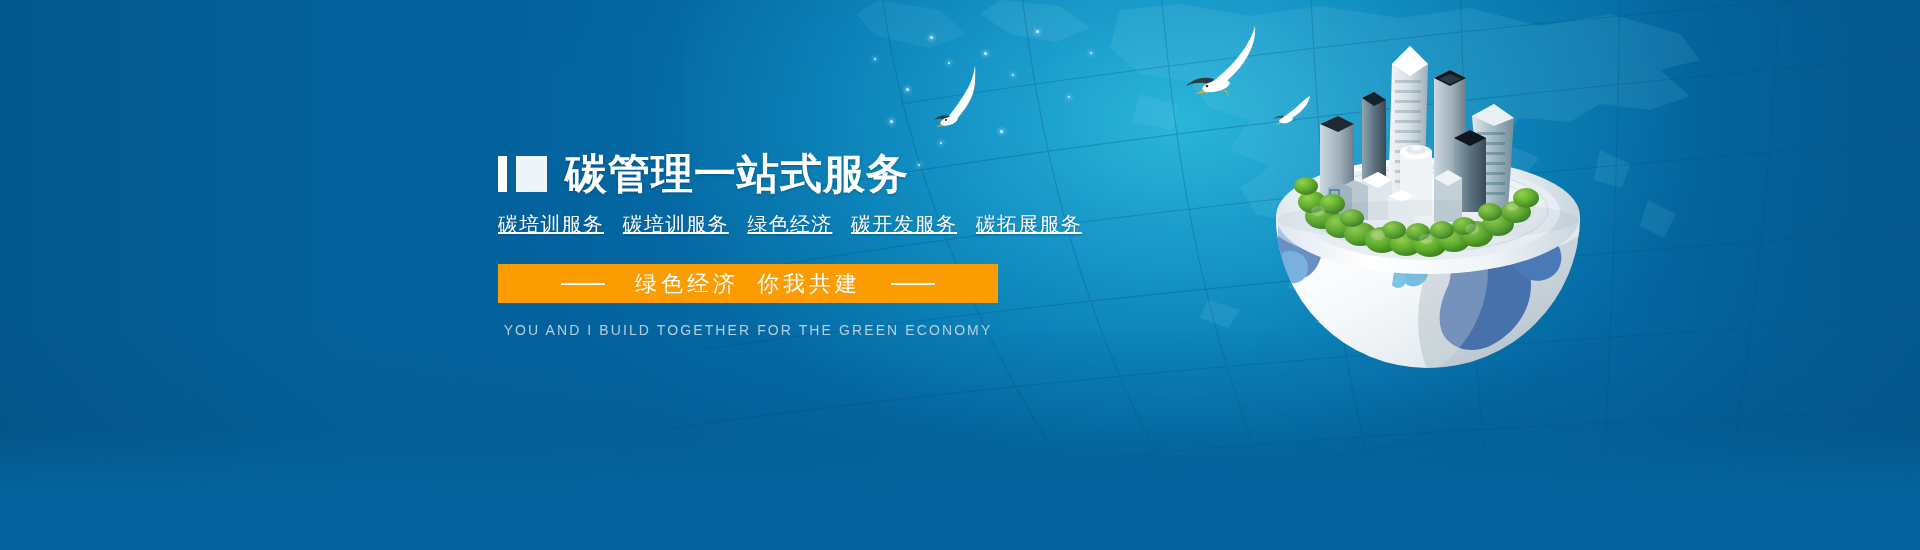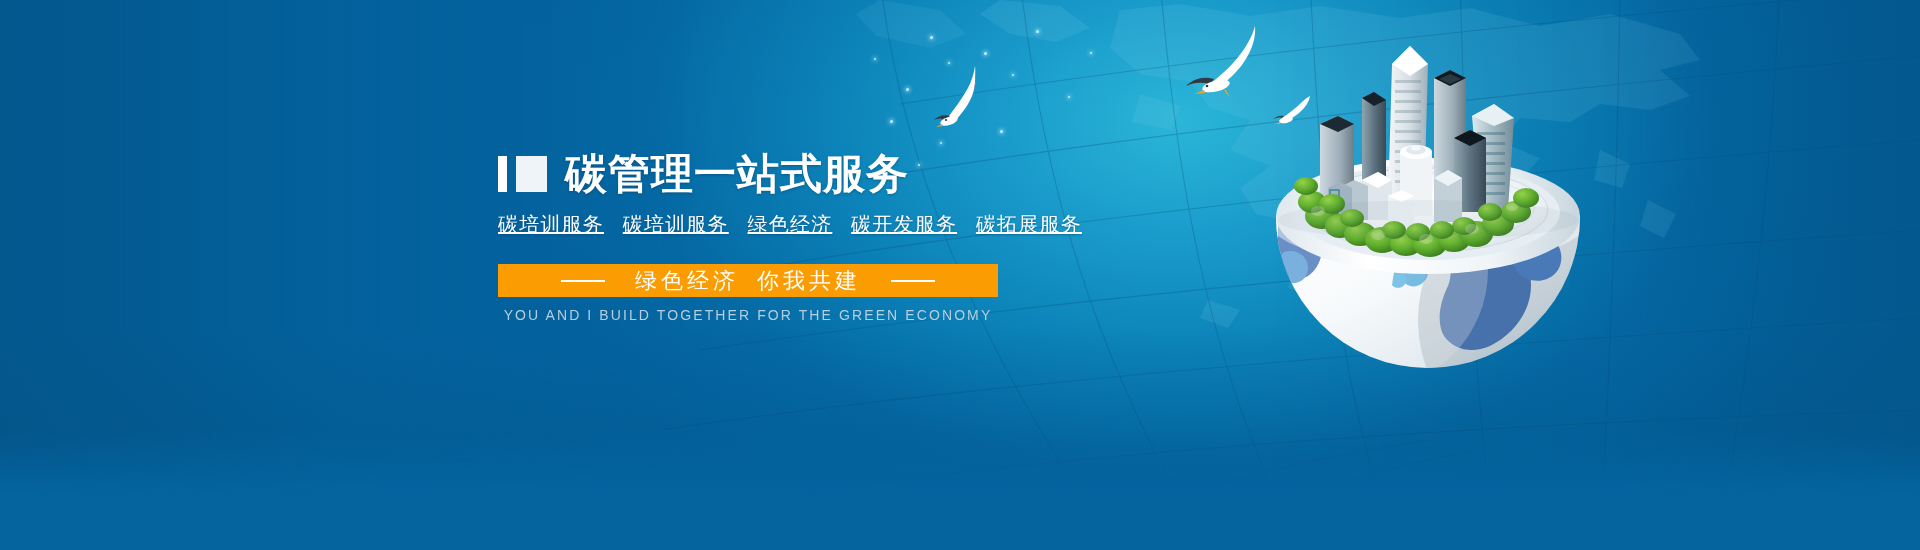--- a/index.html
+++ b/index.html
@@ -85,36 +85,36 @@
     color:#ffffff;
     letter-spacing:1.2px;
     white-space:nowrap;
     text-shadow:0 1px 2px rgba(2,58,96,.40);
   }
   .subline span { margin-right:12px;text-decoration:underline; }
   .subline span:last-child { margin-right:0; }
 
   .orange-band {
     margin-top:26px;
-    width:500px; height:33px;
+    width:500px; height:39px;
     background:#fb9c02;
     display:flex; align-items:center; justify-content:center;
     gap:30px;
   }
   .band-rule {
     display:inline-block;
     width:44px; height:2px; background:#ffffff;
   }
   .band-text {
     font-size:22px; color:#ffffff; letter-spacing:4px; white-space:nowrap;
   }
   .band-text .gap { display:inline-block; width:18px; }
 
   .tagline {
-    margin-top:10px;
+    margin-top:19px;
     width:500px;
     text-align:center;
     font-size:14px;
     color:#b6cedd;
     letter-spacing:2.1px;
     white-space:nowrap;
   }
 </style>
 </head>
 <body>

